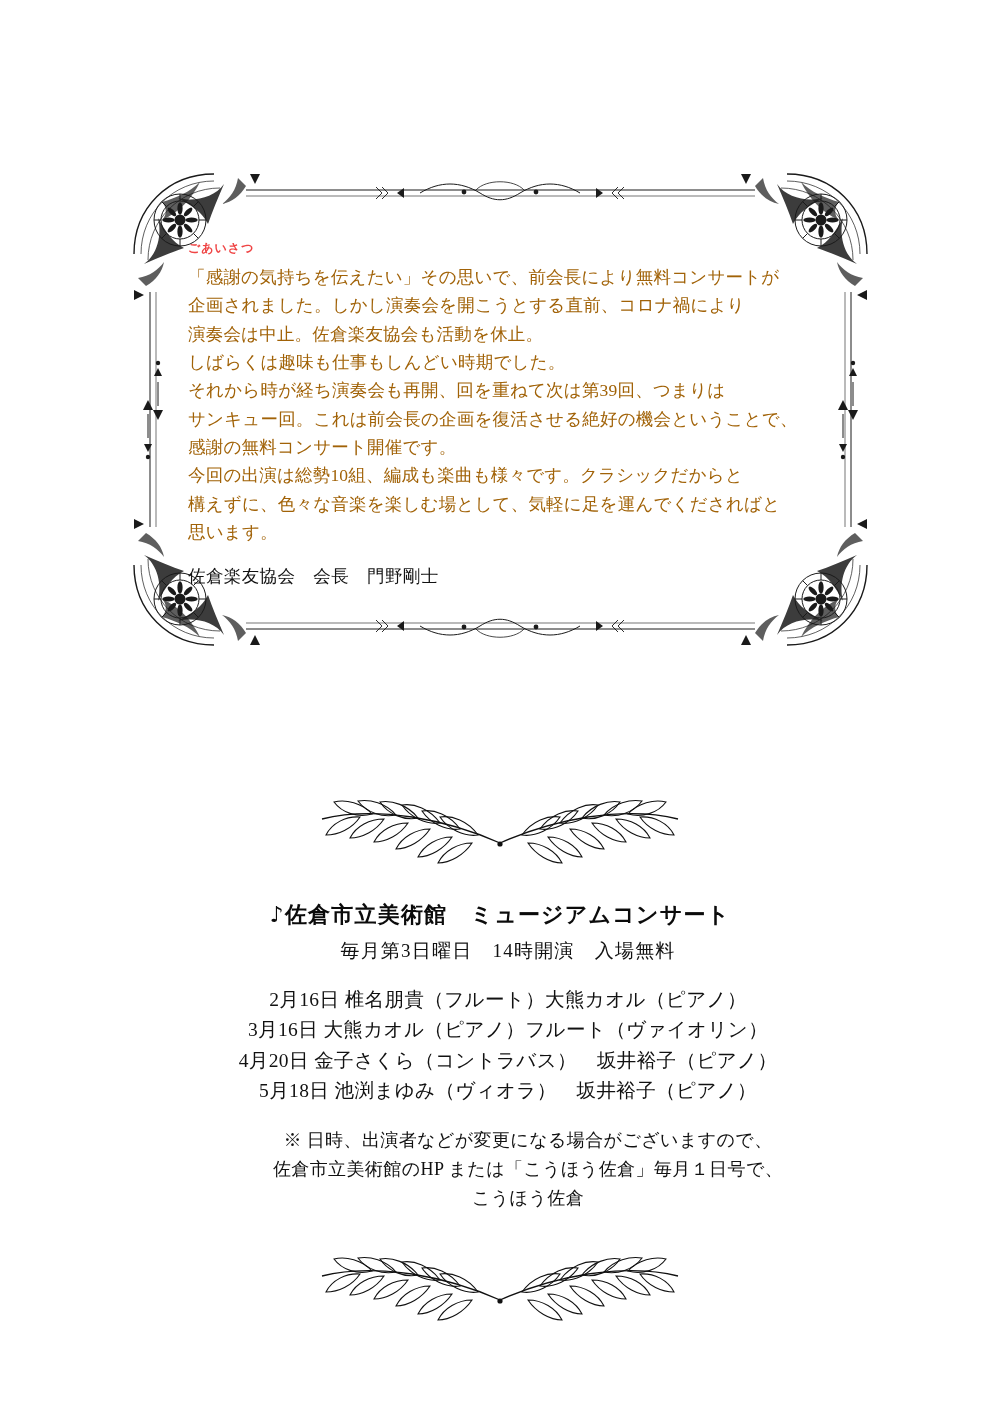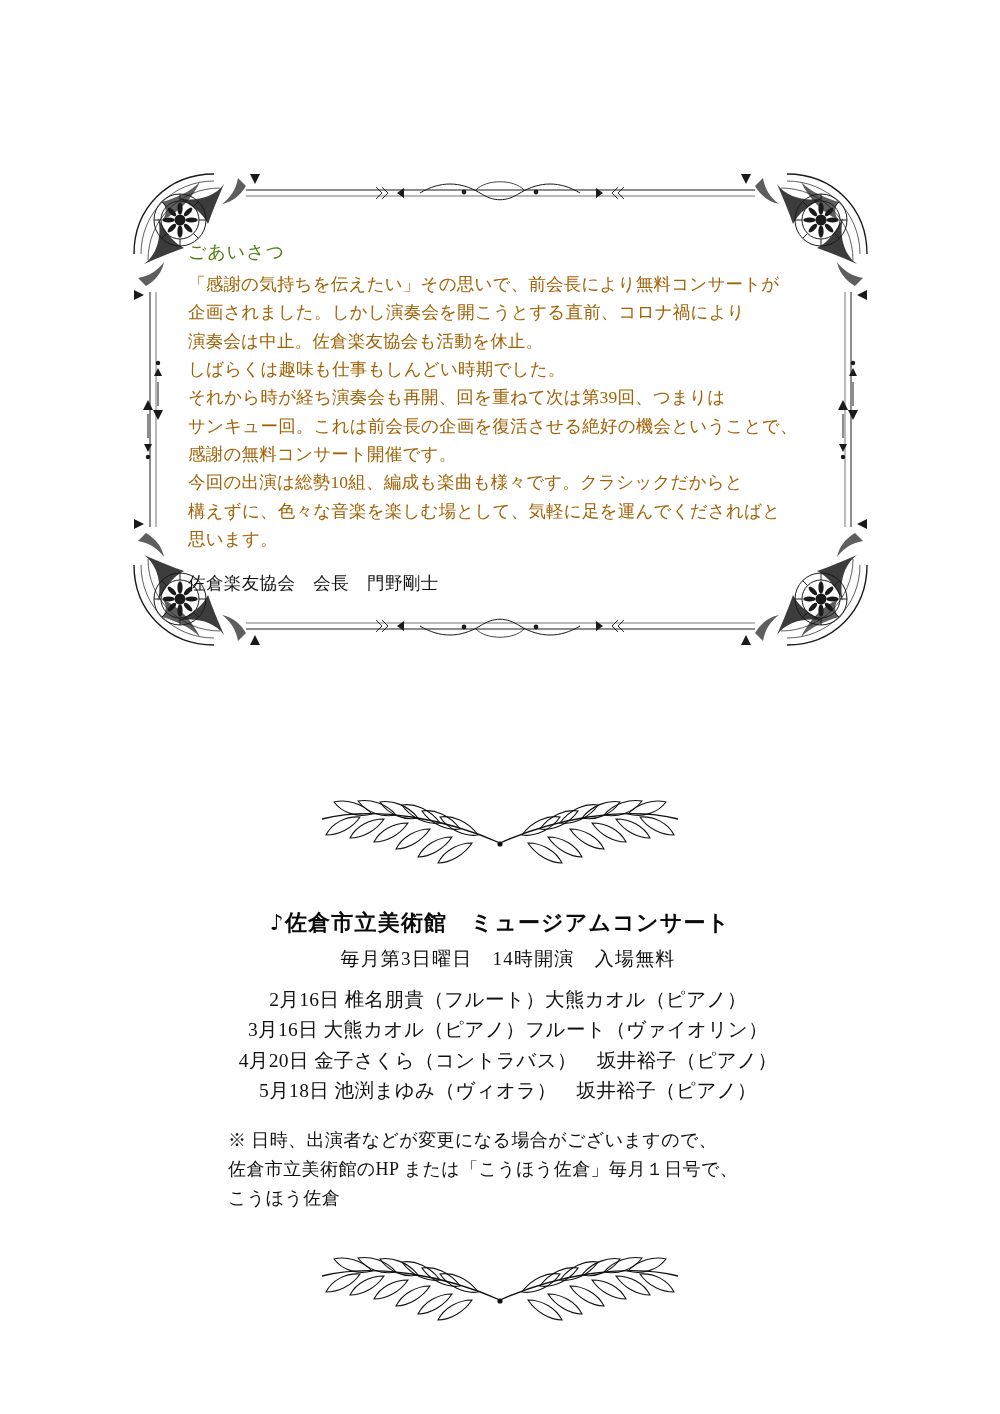--- a/index.html
+++ b/index.html
@@ -32,25 +32,25 @@
     height: 483px;
   }
   .frame-content {
     position: absolute;
     left: 60px;
     top: 72px;
     width: 640px;
   }
   .greeting-title {
     font-family: "DejaVu Sans", "Liberation Sans", sans-serif;
-    font-weight: normal;
-    font-size: 18px;
+    font-weight: bold;
+    font-size: 12px;
     letter-spacing: 1px;
     margin: 0 0 6px 0;
-    color: #4d7c0f;
+    color: #ef4444;
   }
   .greeting-body p {
     margin: 0;
     font-size: 17.5px;
     line-height: 1.62;
     letter-spacing: 0.2px;
     color: #a16207;
     white-space: nowrap;
   }
   .signature {
@@ -78,21 +78,21 @@
     left: 0;
     top: 900px;
     width: 1000px;
     text-align: center;
   }
   .concert-title {
     font-family: "DejaVu Sans", "Liberation Sans", sans-serif;
     font-weight: bold;
     font-size: 22px;
     letter-spacing: 1.2px;
-    margin: 8px;
+    margin: 0;
     color: #0b0b0b;
   }
   .concert-sub {
     font-size: 19px;
     letter-spacing: 1.2px;
     margin: 8px 0 0 16px;
   }
 
   .schedule {
     position: absolute;
@@ -106,21 +106,21 @@
     line-height: 1.56;
     letter-spacing: 0.4px;
     white-space: nowrap;
   }
 
   .notes {
     position: absolute;
     left: 228px;
     top: 1126px;
     width: 600px;
-    text-align: left;
+    text-align: center;
   }
   .note-row {
     font-size: 18px;
     line-height: 1.62;
     letter-spacing: 0.4px;
     white-space: nowrap;
   }
 </style>
 </head>
 <body>

